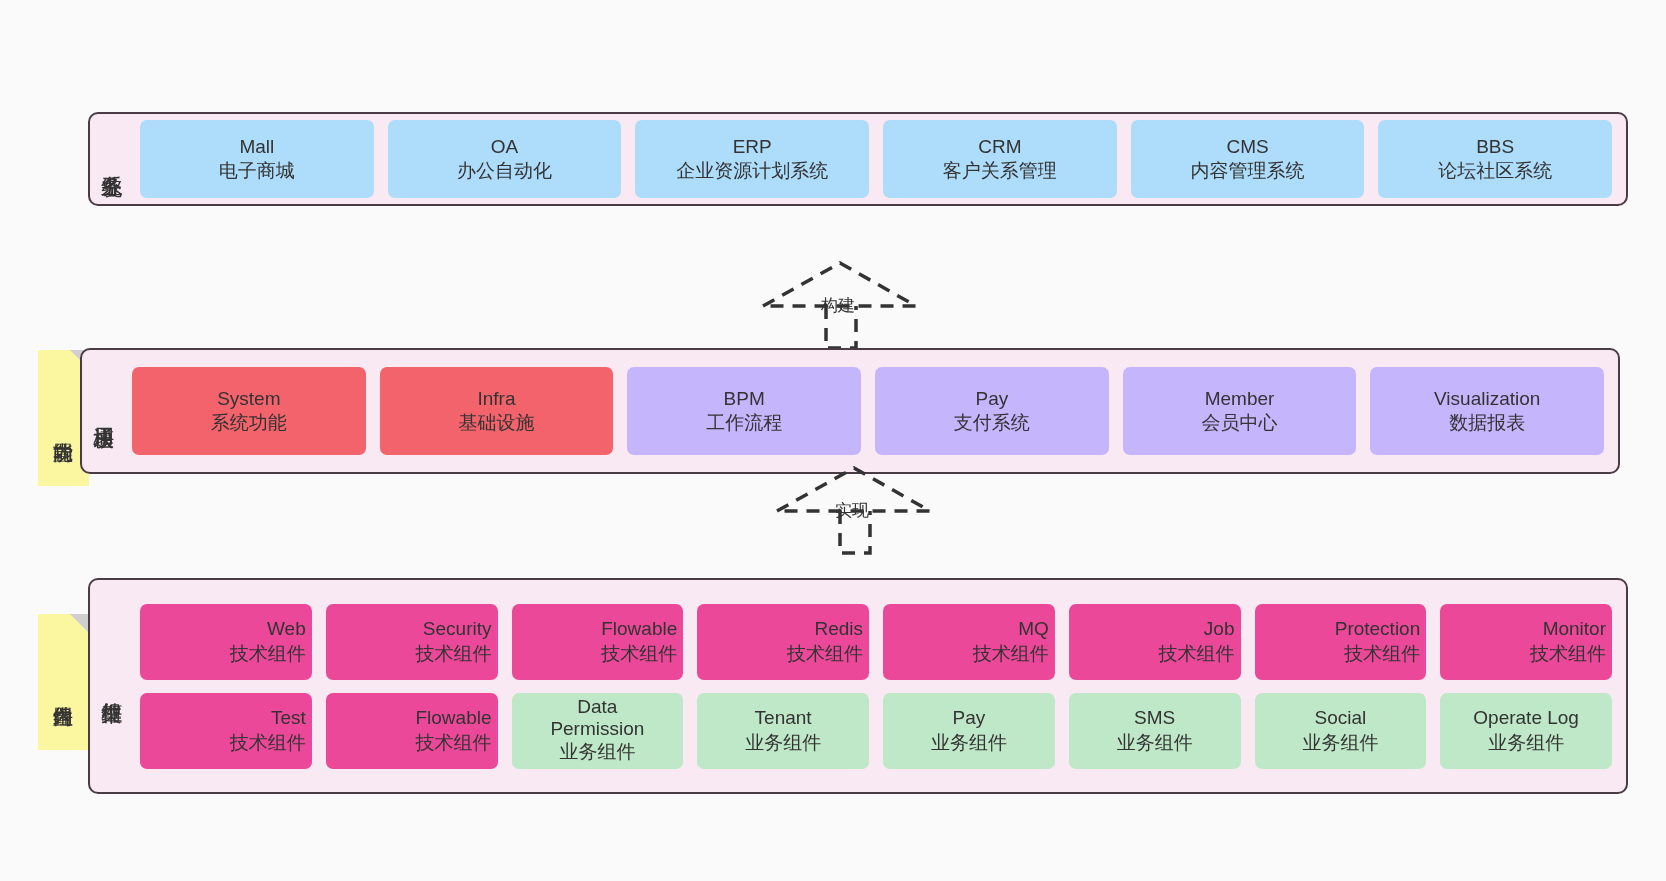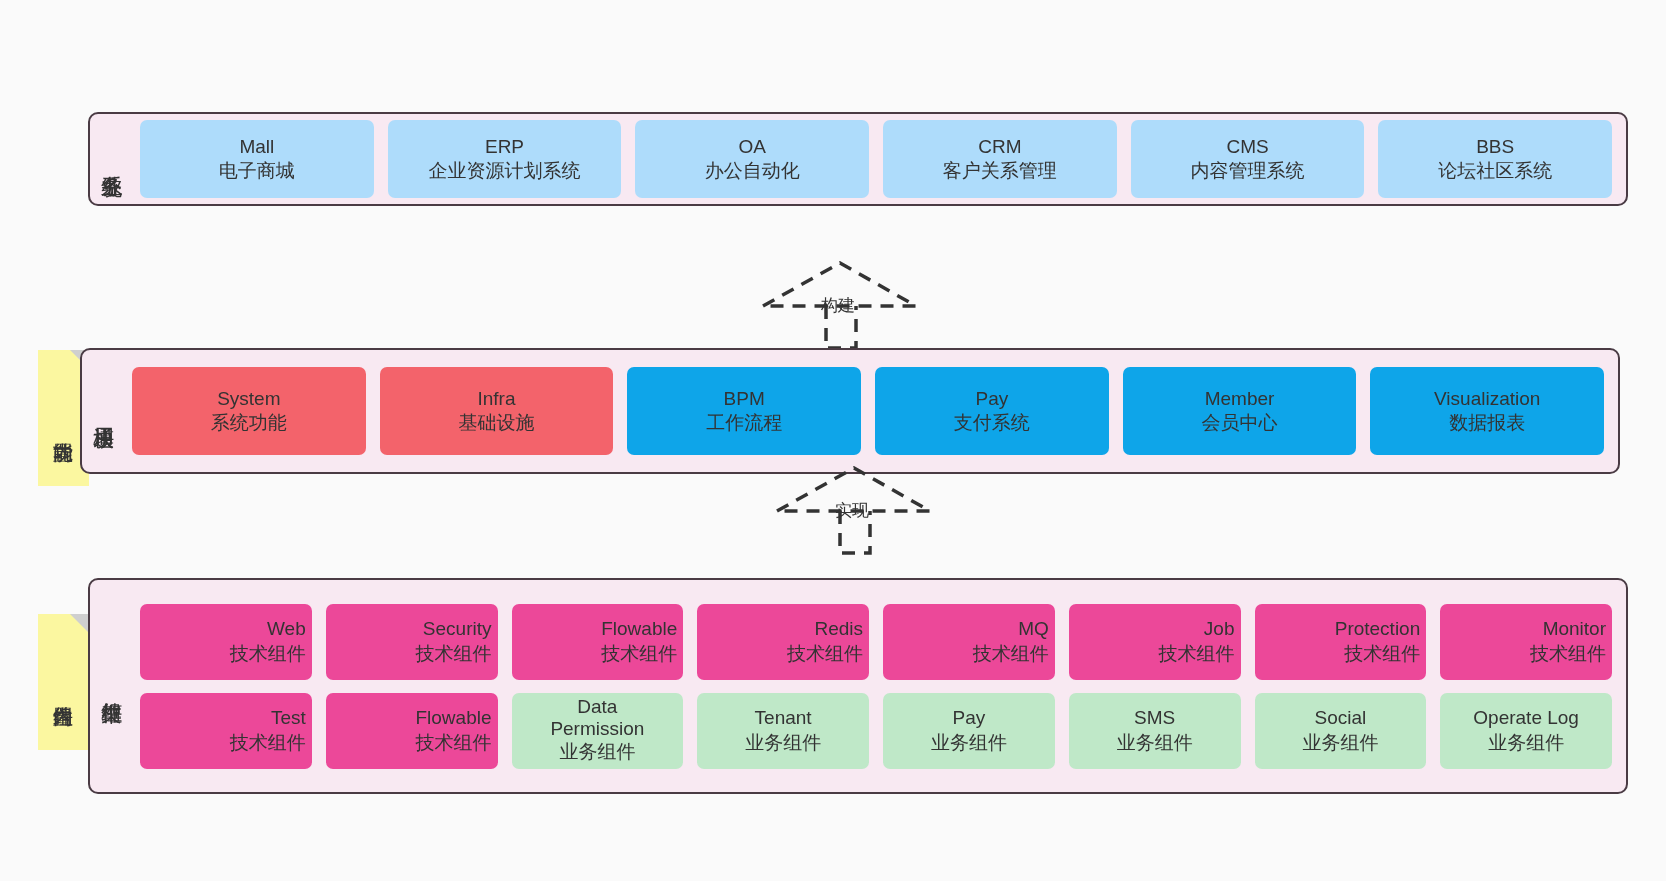--- a/index.html
+++ b/index.html
@@ -62,21 +62,21 @@
     font-size: 19px;
     line-height: 1.28;
     color: #333333;
     padding: 4px 6px;
   }
   .card .en { display: block; }
   .card .cn { display: block; }
 
   .card.blue  { background: #aedcfb; height: 78px; }
   .card.red   { background: #f3636b; height: 88px; }
-  .card.pink  { background: #0ea5e9; height: 88px; }
+  .card.pink  { background: #c4b5fd; height: 88px; }
   .card.green { background: #ec4899; height: 76px; align-items: flex-end; }
   .card.lgreen{ background: #bfe8c8; height: 76px; }
 
   
   .note {
     position: absolute;
     background: #fbf7a0;
     width: 51px;
     display: flex;
     align-items: center;
@@ -116,26 +116,26 @@
 
   <div class="layer" id="layer-0" style="left:88px; top:112px; width:1540px; height:94px;">
     <div class="layer-title">业务系统</div>
     <div class="layer-body">
       <div class="row">
         <div class="card blue">
           <span class="en">Mall</span>
           <span class="cn">电子商城</span>
         </div>
         <div class="card blue">
+          <span class="en">OA</span>
+          <span class="cn">办公自动化</span>
+        </div>
+        <div class="card blue">
           <span class="en">ERP</span>
           <span class="cn">企业资源计划系统</span>
-        </div>
-        <div class="card blue">
-          <span class="en">OA</span>
-          <span class="cn">办公自动化</span>
         </div>
         <div class="card blue">
           <span class="en">CRM</span>
           <span class="cn">客户关系管理</span>
         </div>
         <div class="card blue">
           <span class="en">CMS</span>
           <span class="cn">内容管理系统</span>
         </div>
         <div class="card blue">

